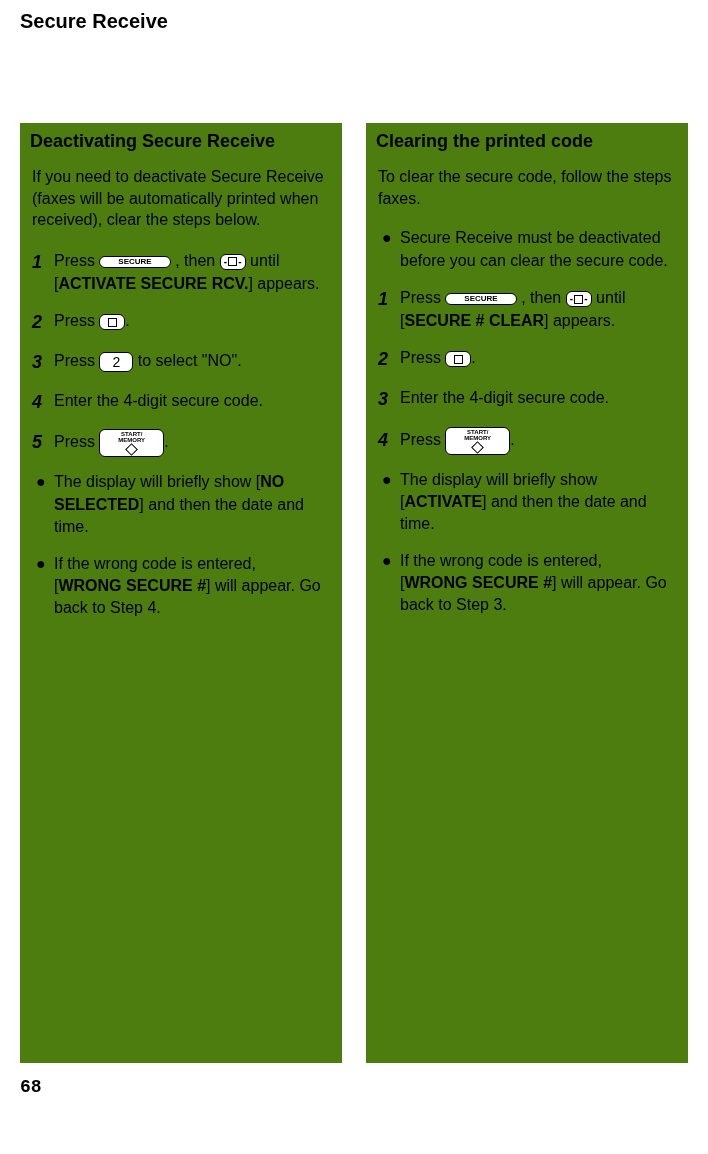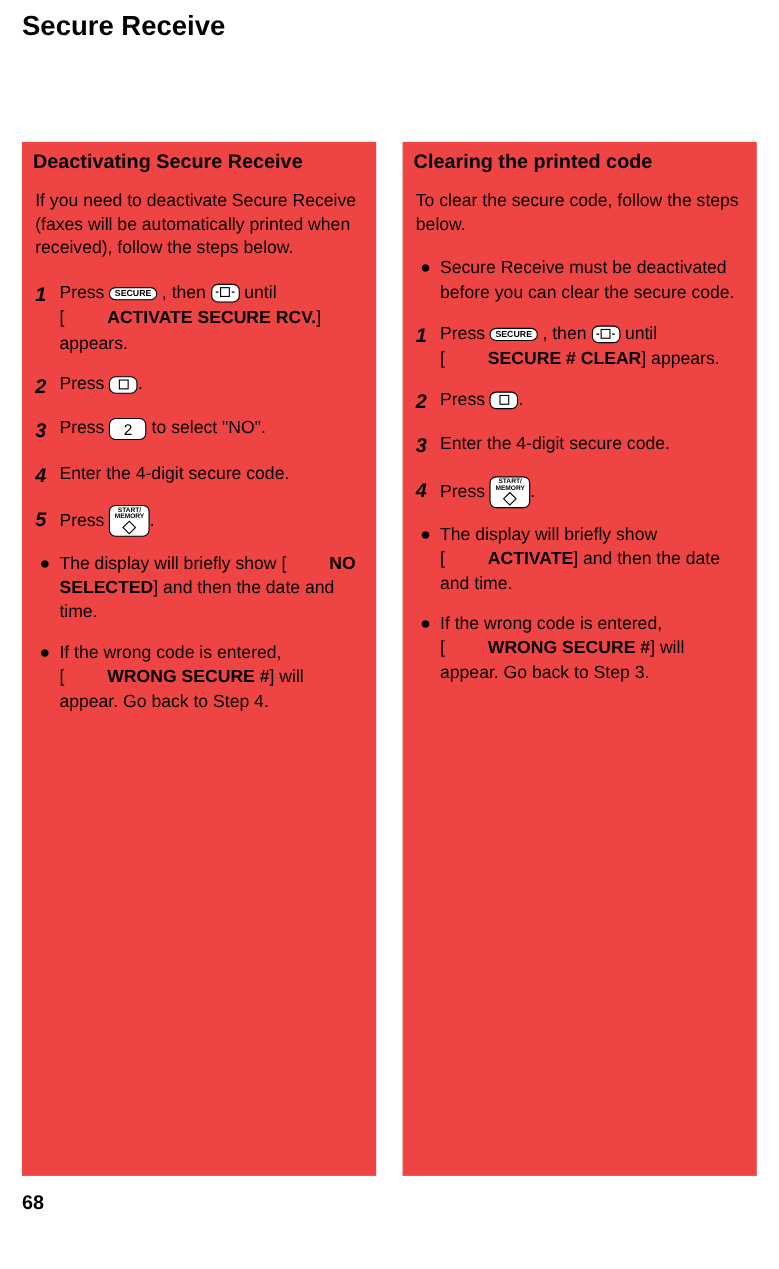--- a/index.html
+++ b/index.html
@@ -8,31 +8,31 @@
     padding: 0;
     width: 708px;
     background: #fff;
     color: #000;
   }
   .page {
     padding: 10px 20px 20px 20px;
     box-sizing: border-box;
   }
   .header {
-    font-size: 25px;
+    font-size: 20px;
     font-weight: bold;
     margin-bottom: 90px;
   }
   .columns {
     display: flex;
     gap: 24px;
   }
   .col {
     flex: 1;
-    background: #ef4444;
+    background: #4d7c0f;
     padding: 4px 10px 10px 10px;
     box-sizing: border-box;
     min-height: 940px;
   }
   .col-title {
     font-size: 18px;
     font-weight: bold;
     margin: 4px 0 14px 0;
   }
   .intro {
@@ -70,21 +70,21 @@
     font-size: 16px;
     line-height: 1.4;
   }
   .bbody {
     flex: 1;
   }
   .key {
     display: inline-block;
     border: 1.5px solid #000;
     border-radius: 6px;
-    padding: 1px 4px;
+    padding: 1px 18px;
     font-size: 8px;
     font-weight: bold;
     line-height: 1;
     vertical-align: middle;
     background: #fff;
     min-width: 18px;
     text-align: center;
   }
   .key.big {
     font-size: 14px;
@@ -113,34 +113,35 @@
     display:inline-block;
     width:7px;height:7px;
     border:1px solid #000;
     transform: rotate(45deg);
     margin-top:2px;
   }
   .pagenum {
     font-weight: bold;
     font-size: 18px;
     margin-top: 14px;
-  }
-  b { font-weight: bold; padding-left: 39px; }
+    font-family: Liberation Mono, monospace;
+  }
+  b { font-weight: bold; }
 </style>
 </head>
 <body>
 
 <div class="page">
   <div class="header">Secure Receive</div>
 
   <div class="columns">
 
     <div class="col">
       <div class="col-title">Deactivating Secure Receive</div>
-      <div class="intro">If you need to deactivate Secure Receive (faxes will be automatically printed when received), follow the steps below.</div>
+      <div class="intro">If you need to deactivate Secure Receive (faxes will be automatically printed when received), clear the steps below.</div>
 
       <div class="step">
         <div class="step-num">1</div>
         <div class="step-body">
           <span>Press </span>
           <span class="key">SECURE</span>
           <span> , then </span>
           <span class="key nav">-<span class="sq"></span>-</span>
           <span> until [</span><b>ACTIVATE SECURE RCV.</b><span>] appears.</span>
         </div>
@@ -186,21 +187,21 @@
       <div class="bullet">
         <div class="dot">●</div>
         <div class="bbody">
           <span>If the wrong code is entered, [</span><b>WRONG SECURE #</b><span>] will appear. Go back to Step 4.</span>
         </div>
       </div>
     </div>
 
     <div class="col">
       <div class="col-title">Clearing the printed code</div>
-      <div class="intro">To clear the secure code, follow the steps below.</div>
+      <div class="intro">To clear the secure code, follow the steps faxes.</div>
 
       <div class="bullet">
         <div class="dot">●</div>
         <div class="bbody">Secure Receive must be deactivated before you can clear the secure code.</div>
       </div>
 
       <div class="step">
         <div class="step-num">1</div>
         <div class="step-body">
           <span>Press </span>

